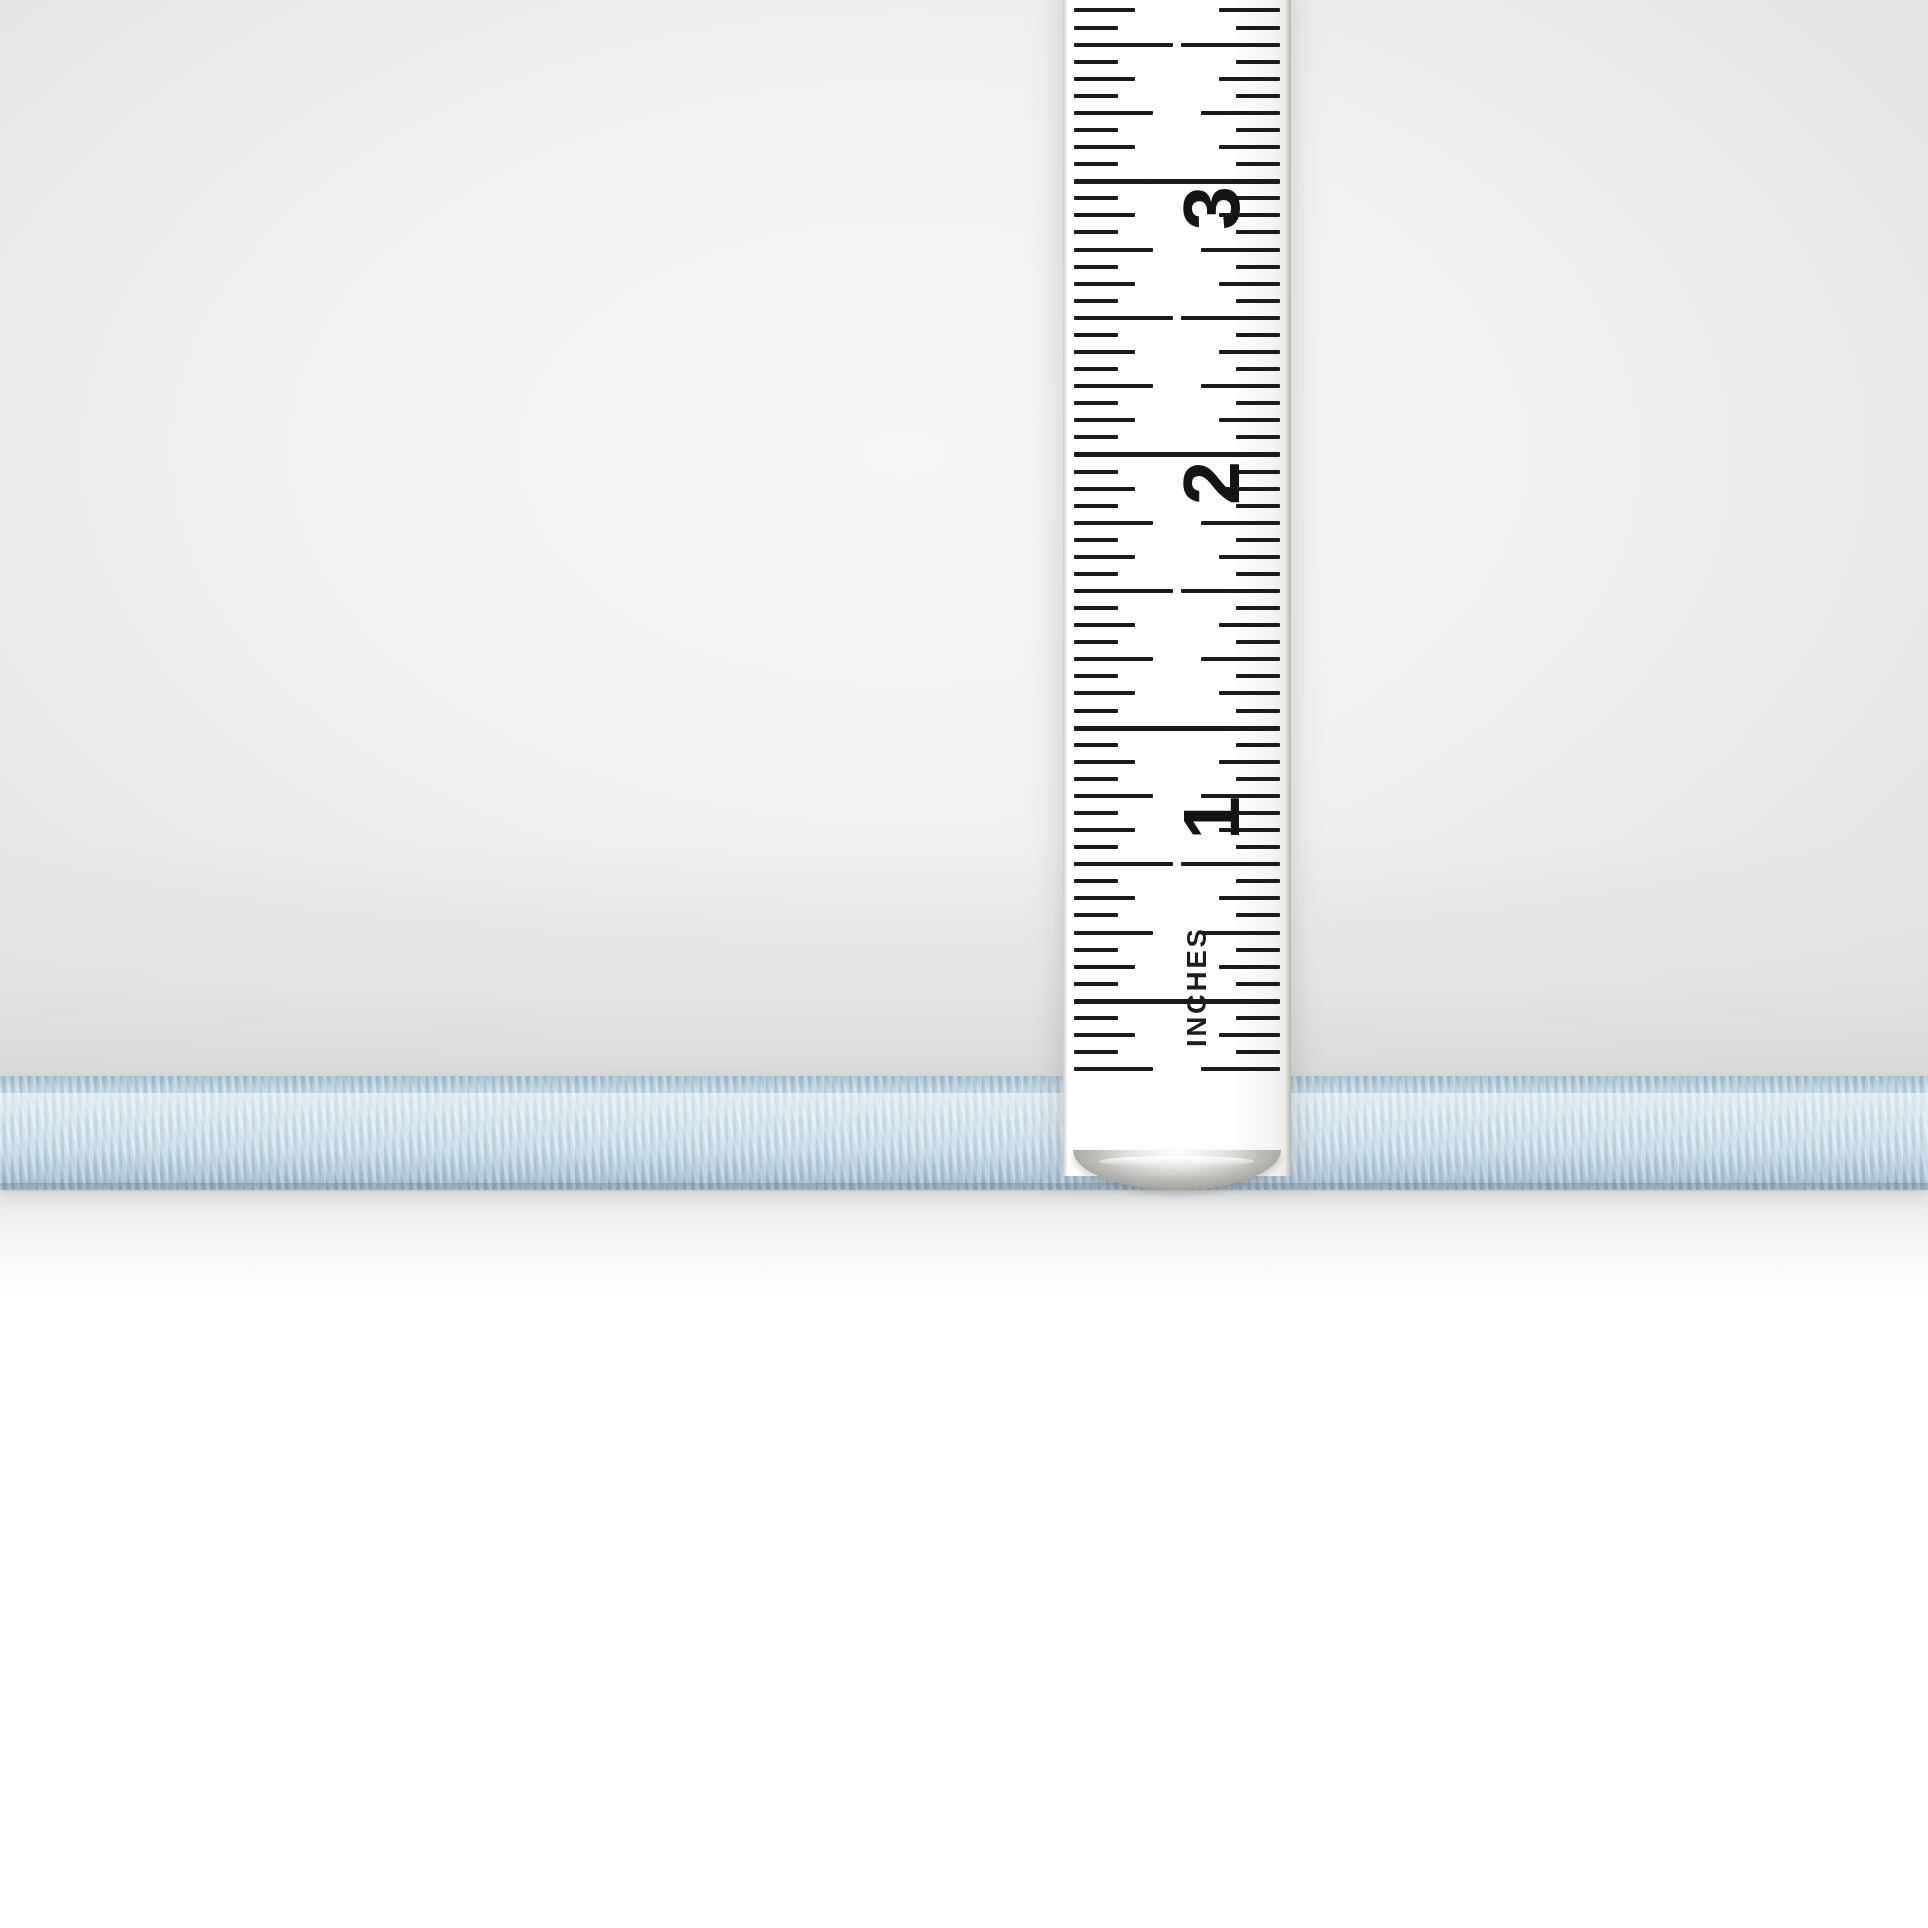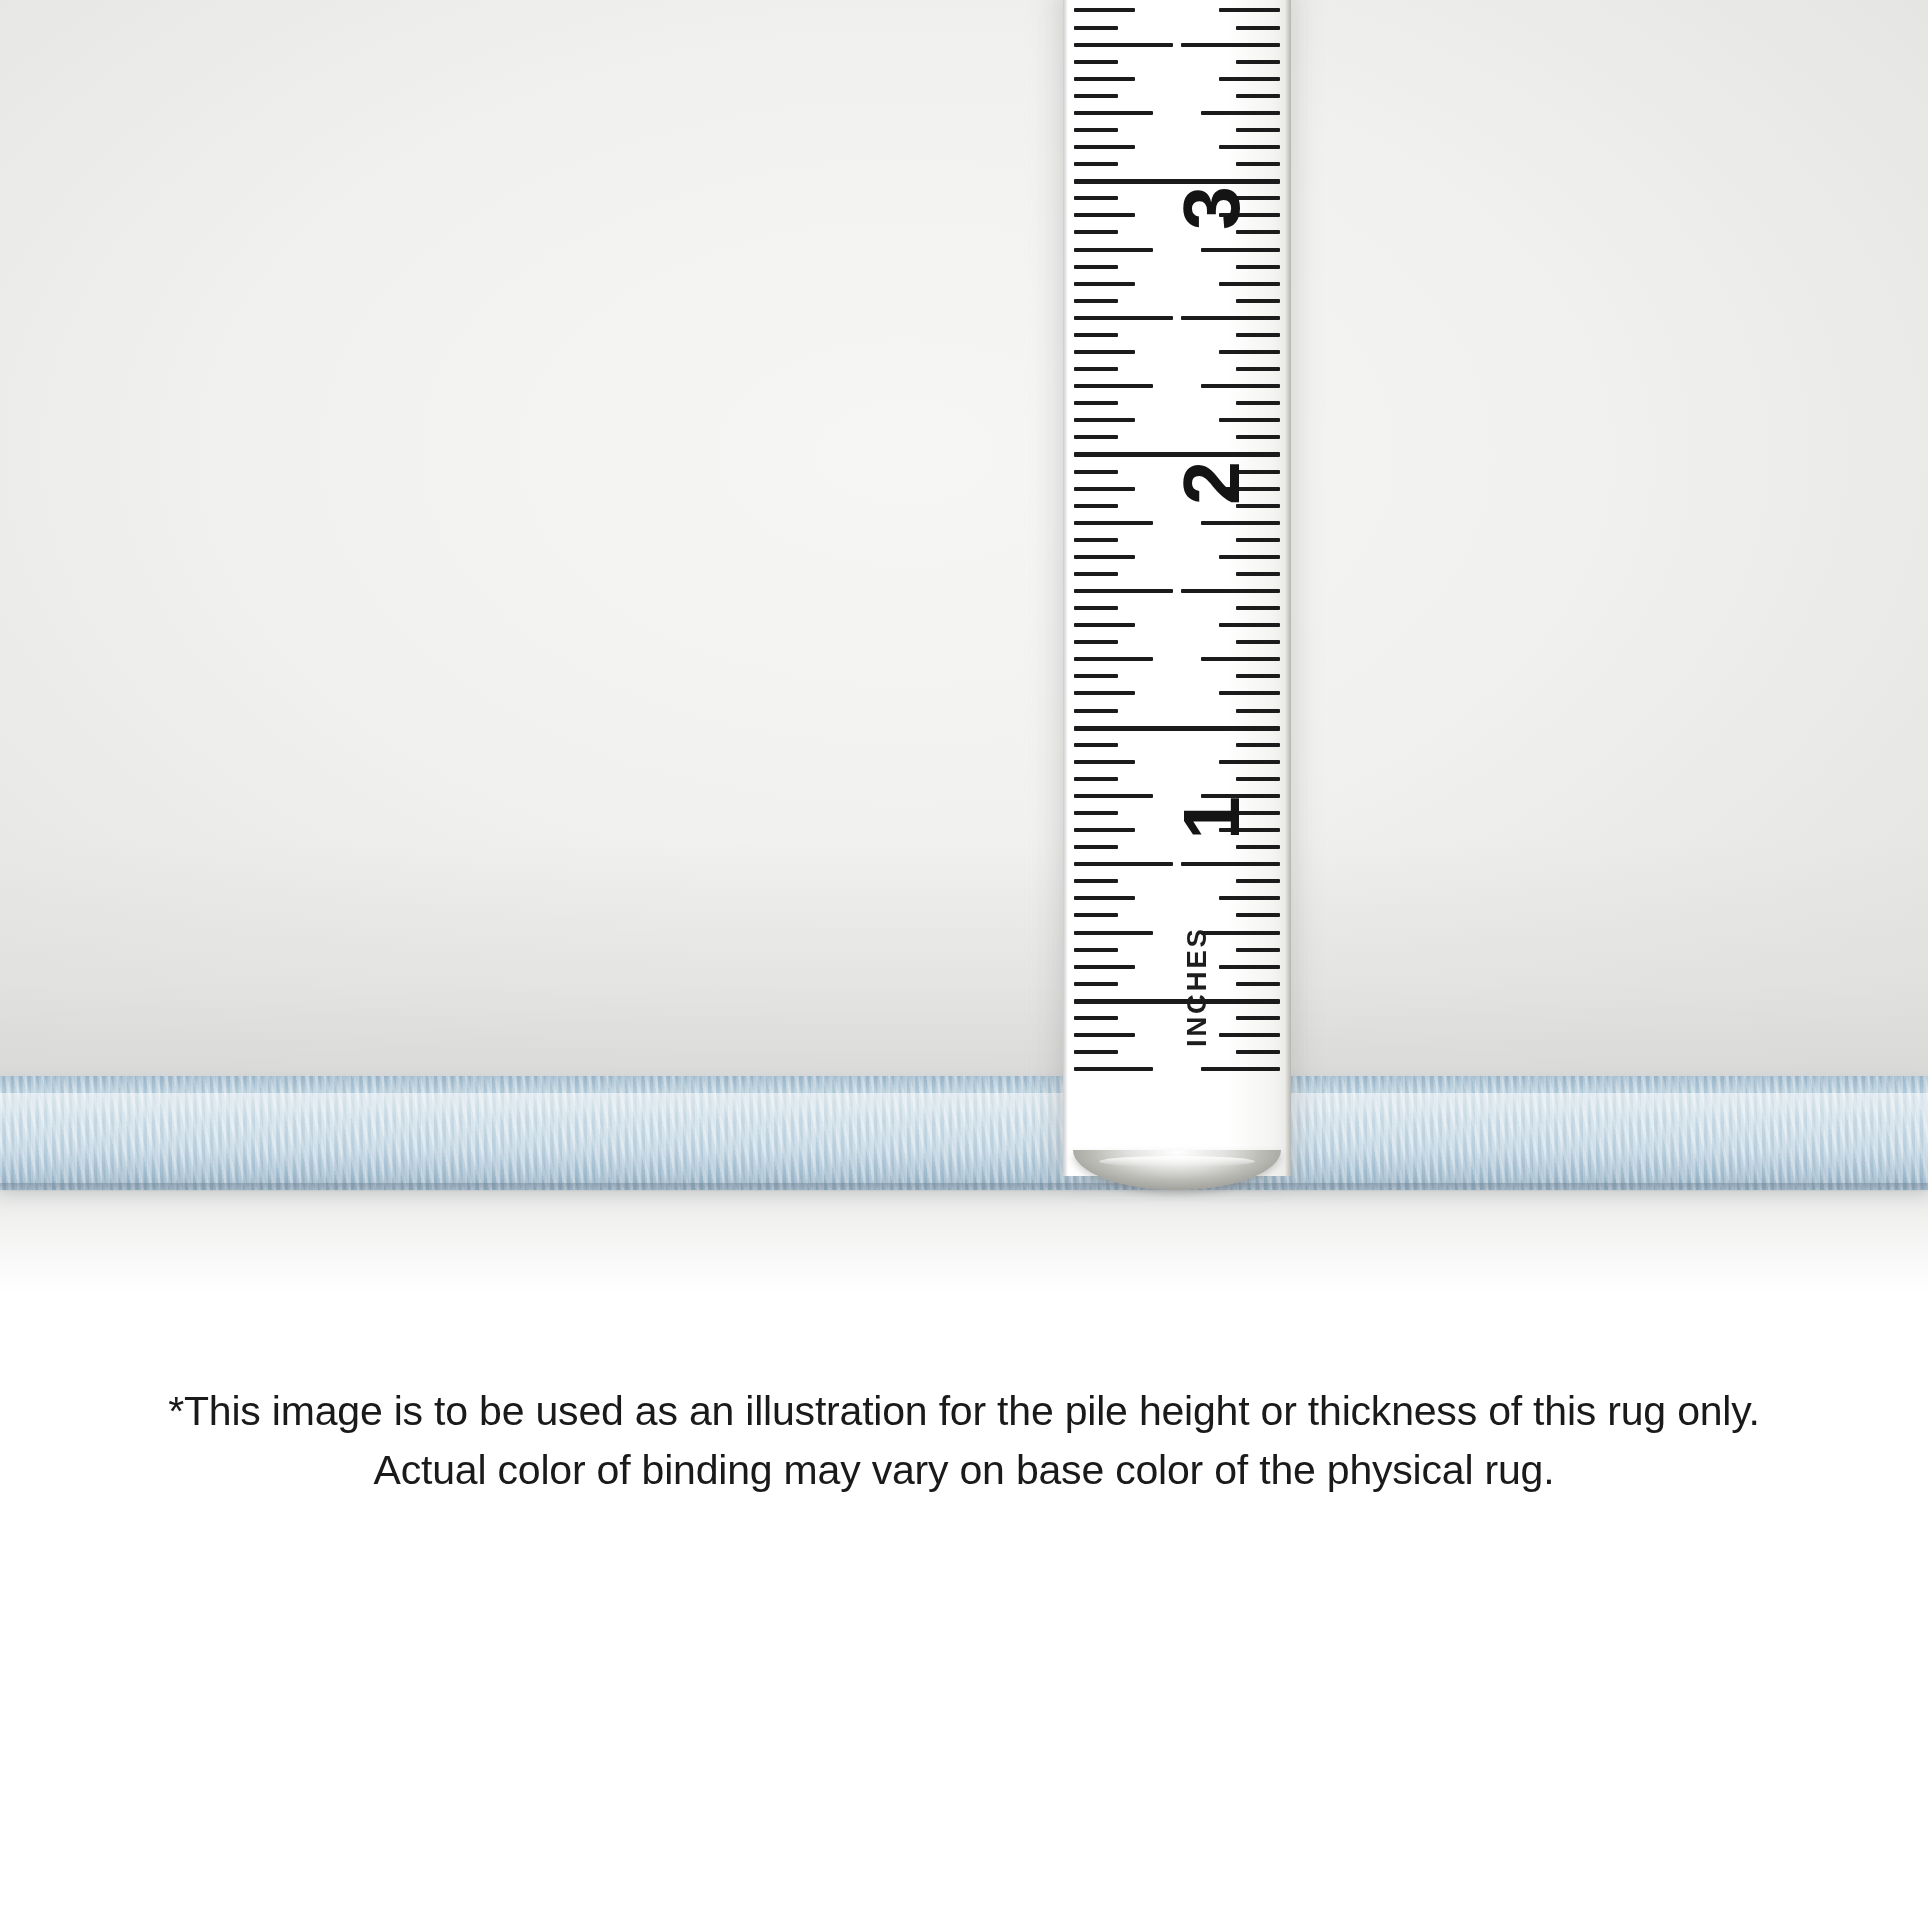--- a/index.html
+++ b/index.html
@@ -396,19 +396,15 @@
 
       <div class="ruler-inches-label" style="top:1056px;">INCHES</div>
     </div>
 
     <div class="ruler-tip">
       <div class="tip-hi"></div>
     </div>
 
   </div>
 
-  <div class="caption">
-    <span class="line">*This image is to be used as an illustration for the pile height or thickness of this rug only.</span>
-    <span class="line">Actual color of binding may vary on base color of the physical rug.</span>
-  </div>
 
 </div>
 
 
 </body></html>

